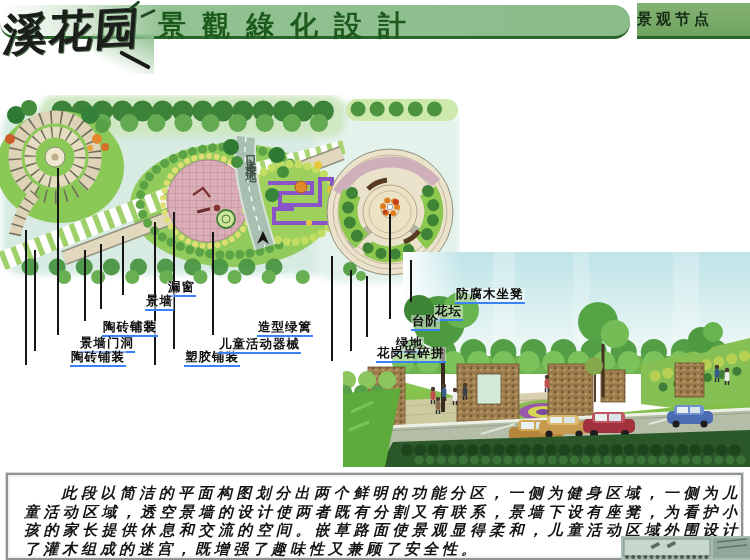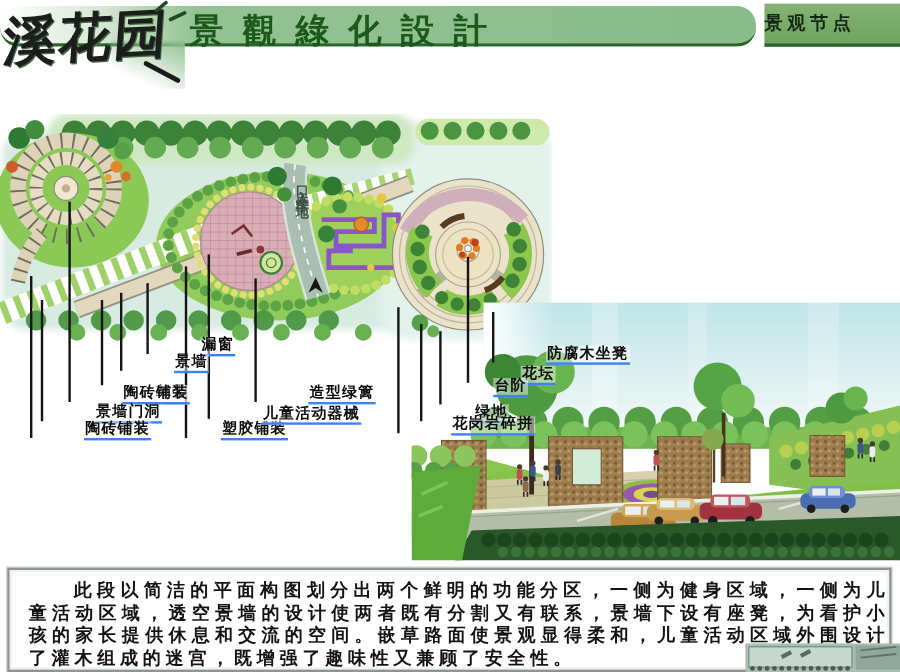--- a/index.html
+++ b/index.html
@@ -38,21 +38,21 @@
   .ln{position:absolute;width:2px;background:#161616;z-index:30;}
   .plabel{position:absolute;z-index:31;font-size:12.5px;font-weight:bold;color:#0e0e0e;
     letter-spacing:1px;white-space:nowrap;border-bottom:2px solid #3b82f6;padding:0 1px 1px 1px;
     background:rgba(255,255,255,.45);line-height:13px;margin-left:45px;}
 
   
   .descbox{position:absolute;left:6px;top:473px;width:737px;height:87px;z-index:4;
     border:2px solid #8c9494;box-shadow:inset 0 0 0 2px #f2f2f2, 0 0 0 1px #d8d8d8;
     background:#fff;overflow:hidden;box-sizing:border-box;}
   .descbox p{margin:0;padding:9px 0 0 16px;font-size:15px;font-weight:bold;color:#141414;
-    line-height:18.5px;letter-spacing:4px;text-indent:2.5em;text-align:justify;}
+    line-height:18.5px;letter-spacing:4px;text-indent:2.5em;text-align:justify;font-style:italic;}
   .minimap{position:absolute;left:621px;top:536px;z-index:6;}
 </style>
 </head>
 <body>
 
 <div id="page">
 
   <div class="banner">
     <div class="banner-title">景觀綠化設計</div>
   </div>

